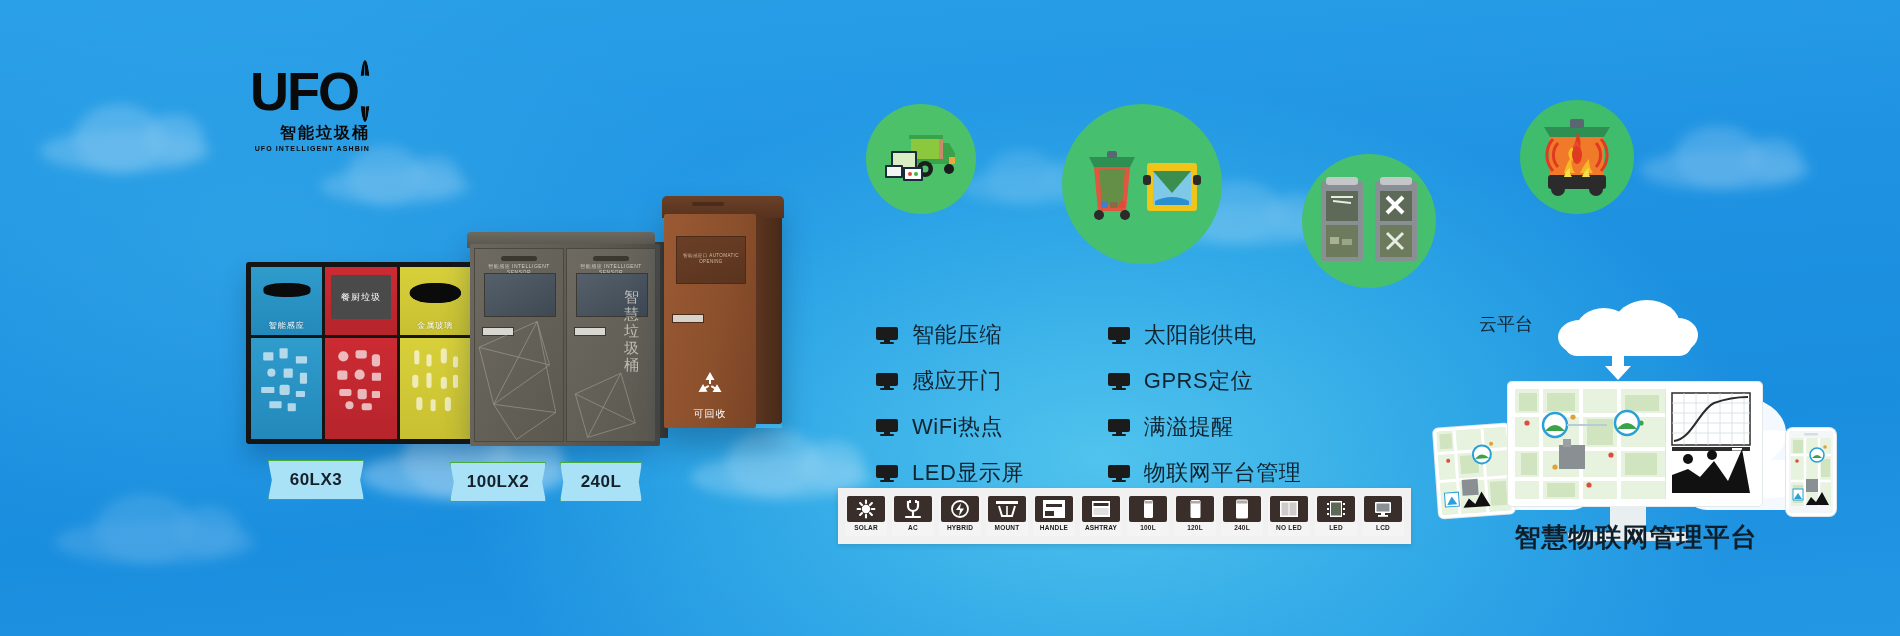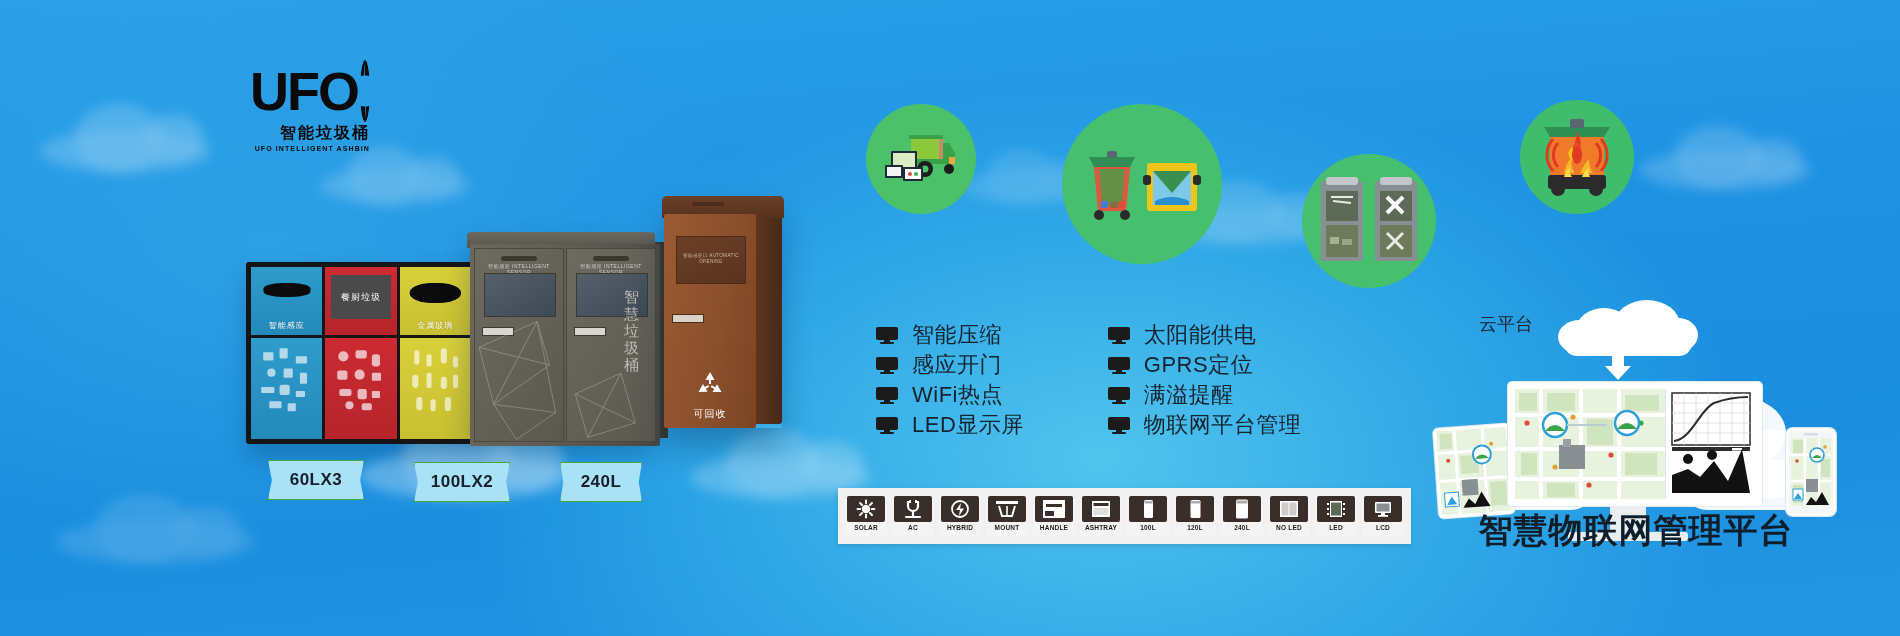--- a/index.html
+++ b/index.html
@@ -114,34 +114,34 @@
   #bin-brown .vent{position:absolute;left:30px;top:6px;width:32px;height:4px;background:#4b2b19;border-radius:2px;}
   #bin-brown .recy{position:absolute;left:20px;top:155px;width:52px;text-align:center;}
   #bin-brown .recy svg{width:34px;height:32px;}
   #bin-brown .recy .lbl{font-size:10px;color:#fff;letter-spacing:1px;margin-top:2px;}
 
   
   .banner{position:absolute;height:38px;background:#a9e2f6;border:1.5px solid #4aa93c;
     display:flex;align-items:center;justify-content:center;color:#16202a;font-size:17px;font-weight:bold;letter-spacing:.5px;
     clip-path:polygon(0% 0%,100% 0%,96% 50%,100% 100%,0% 100%,4% 50%);}
   #banner-0{left:268px;top:460px;width:94px;}
-  #banner-1{left:414px;top:462px;width:94px;}
+  #banner-1{left:450px;top:462px;width:94px;}
   #banner-2{left:560px;top:462px;width:80px;}
 
   
   .gcircle{position:absolute;border-radius:50%;background:#4cc16a;display:flex;align-items:center;justify-content:center;}
   #gc0{left:866px;top:104px;width:110px;height:110px;}
   #gc1{left:1062px;top:104px;width:160px;height:160px;background:#46bf6f;}
   #gc2{left:1302px;top:154px;width:134px;height:134px;background:#46bf6f;}
   #gc3{left:1520px;top:100px;width:114px;height:114px;background:#3fbd6c;}
   .gcircle svg{display:block;}
 
   
   #features{position:absolute;left:876px;top:320px;display:flex;gap:84px;}
-  #features .col{display:flex;flex-direction:column;gap:0;}
+  #features .col{display:flex;flex-direction:column;gap:16px;}
   #features .item{display:flex;align-items:center;gap:14px;}
   #features .mon{width:22px;height:17px;position:relative;flex:none;}
   #features .mon .sc{position:absolute;left:0;top:0;width:22px;height:13px;background:#1b1b1b;border-radius:2px;}
   #features .mon .st{position:absolute;left:8px;top:12px;width:6px;height:3px;background:#1b1b1b;}
   #features .mon .bs{position:absolute;left:4px;top:15px;width:14px;height:2px;background:#1b1b1b;border-radius:1px;}
   #features .txt{font-size:22px;color:#12232f;letter-spacing:.5px;white-space:nowrap;}
 
   
   #iconstrip{position:absolute;left:838px;top:488px;height:48px;background:#f1f1f1;display:flex;align-items:center;padding:4px 7px;gap:5px;box-shadow:0 2px 5px rgba(0,0,0,.12);}
   .sicon{width:42px;height:40px;background:#f4f4f4;display:flex;flex-direction:column;align-items:center;}
@@ -161,21 +161,21 @@
   #platform .bgcloud{position:absolute;background:#fff;border-radius:50%;opacity:.95;}
   #platform .monitor{position:absolute;left:72px;top:82px;width:240px;}
   #platform .mscreen{width:240px;height:110px;background:#fff;border:7px solid #fff;border-radius:4px;box-shadow:0 0 0 1px #e4e9ec;overflow:hidden;display:flex;}
   #platform .map{flex:1.7;background:#e7f2df;position:relative;}
   #platform .charts{flex:1;background:#fff;border-left:1px solid #dfe6ea;display:flex;flex-direction:column;}
   #platform .neck{width:36px;height:26px;margin:0 auto;background:#e9eef1;}
   #platform .base{width:120px;height:9px;margin:0 auto;background:#e9eef1;border-radius:3px;}
   #platform .tablet{position:absolute;left:0px;top:126px;width:70px;height:84px;background:#fff;border:3px solid #fff;border-radius:5px;box-shadow:0 0 0 1px #dfe6ea;transform:rotate(-4deg);overflow:hidden;}
   #platform .phone{position:absolute;right:0px;top:128px;width:44px;height:82px;background:#fff;border:3px solid #fff;border-radius:7px;box-shadow:0 0 0 1px #dfe6ea;overflow:hidden;}
   #platform .minimap{position:absolute;inset:0;background:#e7f2df;}
-  #platform .title{position:absolute;left:0;top:208px;width:400px;text-align:center;font-size:34px;font-weight:bold;color:#0e1f2b;letter-spacing:1px;}
+  #platform .title{position:absolute;left:0;top:220px;width:400px;text-align:center;font-size:26px;font-weight:bold;color:#0e1f2b;letter-spacing:1px;}
 </style>
 </head>
 <body>
 
 <div id="stage">
 
   <div class="cloud cl1"></div>
   <div class="cloud cl2"></div>
   <div class="cloud cl3"></div>
   <div class="cloud cl4"></div>

